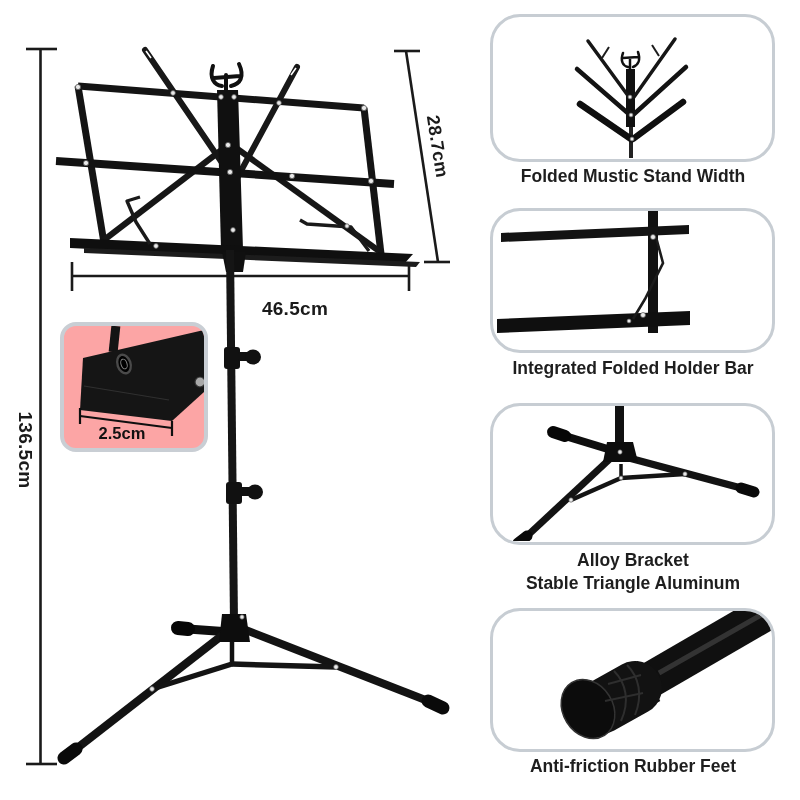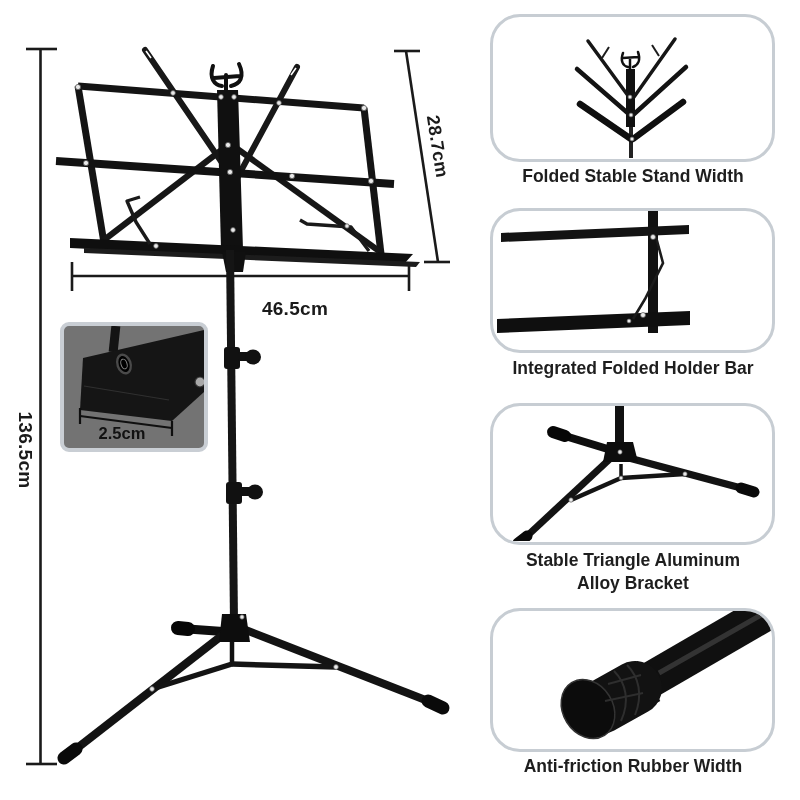--- a/index.html
+++ b/index.html
@@ -5,21 +5,21 @@
   html,body{margin:0;padding:0;background:#ffffff;}
   .canvas{position:relative;width:800px;height:800px;background:#ffffff;overflow:hidden;
           font-family:"Liberation Sans",sans-serif;}
   svg{display:block;}
   .stand-svg{position:absolute;left:0;top:0;}
   .dim-label{position:absolute;font-weight:bold;font-size:19px;color:#1b1b1b;
              text-align:center;letter-spacing:.3px;white-space:nowrap;}
   .rot90{transform:rotate(90deg);}
   .rot81{transform:rotate(81deg);font-size:18px;}
   .inset{position:absolute;left:60px;top:322px;width:148px;height:130px;box-sizing:border-box;
-         border:4px solid #c9ced4;border-radius:9px;background:#737373;overflow:hidden;}
+         border:4px solid #c9ced4;border-radius:16px;background:#fca5a5;overflow:hidden;}
   .inset-label{position:absolute;left:6px;top:98px;width:104px;font-weight:bold;
                font-size:16.5px;color:#111;text-align:center;}
   .feature-box{position:absolute;left:490px;width:285px;box-sizing:border-box;
                border:3.5px solid #c7cdd3;border-radius:30px;background:#ffffff;overflow:hidden;}
   .feature-caption{position:absolute;left:478px;width:310px;text-align:center;
                    font-weight:bold;font-size:17.5px;color:#1e1e1e;line-height:23px;}
 </style>
 </head>
 <body>
 
@@ -147,21 +147,21 @@
       <line x1="193" y1="50" x2="140" y2="98" stroke="#131313" stroke-width="4.5" stroke-linecap="round"></line>
       <line x1="87" y1="87" x2="138" y2="122" stroke="#0f0f0f" stroke-width="6.5" stroke-linecap="round"></line>
       <line x1="190" y1="85" x2="140" y2="122" stroke="#0f0f0f" stroke-width="6.5" stroke-linecap="round"></line>
       <g fill="#eaeaea" stroke="#555555" stroke-width="0.7">
         <circle cx="137" cy="80" r="2"></circle>
           <circle cx="138" cy="98" r="2"></circle>
           <circle cx="139" cy="122" r="2"></circle>
       </g>
     </svg>
   </div>
-  <div class="feature-caption" style="top:165px;">Folded Stable Stand Width</div>
+  <div class="feature-caption" style="top:165px;">Folded Mustic Stand Width</div>
 
   <div class="feature-box" style="top:208px;height:145px;">
     <svg width="278" height="138" viewBox="0 0 278 138">
       <rect x="155" y="0" width="10" height="122" fill="#111111"></rect>
       <polygon points="8,22 196,14 196,23 8,31" fill="#131313"></polygon>
       <polygon points="4,108 197,100 197,114 4,122" fill="#0f0f0f"></polygon>
       <polyline points="163,26 170,52 152,88 140,108" stroke="#1c1c1c" stroke-width="2.6" fill="none"></polyline>
       <g fill="#eaeaea" stroke="#555555" stroke-width="0.7">
         <circle cx="160" cy="26" r="2.5"></circle>
           <circle cx="150" cy="104" r="2.5"></circle>
@@ -186,34 +186,34 @@
       <line x1="128" y1="72" x2="192" y2="68" stroke="#141414" stroke-width="4.5"></line>
       <g fill="#eaeaea" stroke="#555555" stroke-width="0.7">
         <circle cx="127" cy="46" r="2.2"></circle>
           <circle cx="78" cy="94" r="2.2"></circle>
         <circle cx="192" cy="68" r="2.2"></circle>
           <circle cx="128" cy="72" r="2"></circle>
       </g>
     </svg>
   </div>
   <div class="feature-caption" style="top:549px;">
+    <div>Alloy Bracket</div>
     <div>Stable Triangle Aluminum</div>
-    <div>Alloy Bracket</div>
   </div>
 
   <div class="feature-box" style="top:608px;height:144px;">
     <svg width="278" height="137" viewBox="0 0 278 137">
       <line x1="290" y1="-8" x2="152" y2="72" stroke="#101010" stroke-width="36"></line>
       <line x1="282" y1="-4" x2="166" y2="62" stroke="#3a3a3a" stroke-width="5" opacity="0.85"></line>
       <line x1="156" y1="70" x2="140" y2="79" stroke="#141414" stroke-width="46"></line>
       <line x1="142" y1="77" x2="108" y2="96" stroke="#121212" stroke-width="54" stroke-linecap="round"></line>
       <ellipse cx="95" cy="98" rx="25" ry="31" transform="rotate(-32 95 98)" fill="#0c0c0c" stroke="#333333" stroke-width="1.5"></ellipse>
       <g stroke="#2e2e2e" stroke-width="2" fill="none">
         <path d="M 121 60 C 133 72 137 90 128 110"></path>
         <path d="M 134 54 C 146 66 150 84 142 104"></path>
         <path d="M 115 73 L 148 64"></path>
         <path d="M 112 90 L 150 82"></path>
       </g>
     </svg>
   </div>
-  <div class="feature-caption" style="top:755px;">Anti-friction Rubber Width</div>
+  <div class="feature-caption" style="top:755px;">Anti-friction Rubber Feet</div>
 
 </div>
 
 </body></html>

